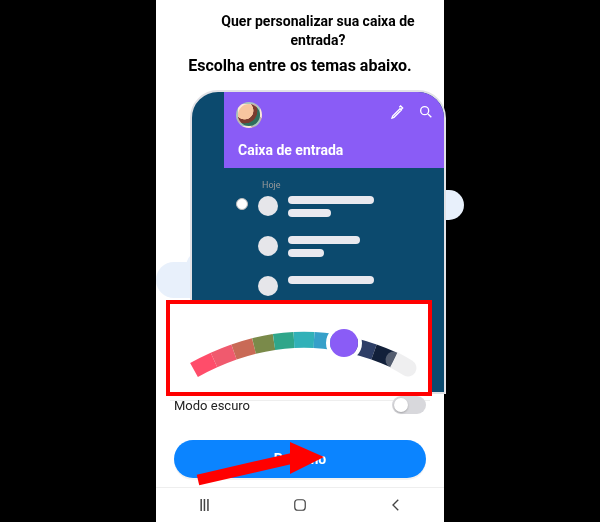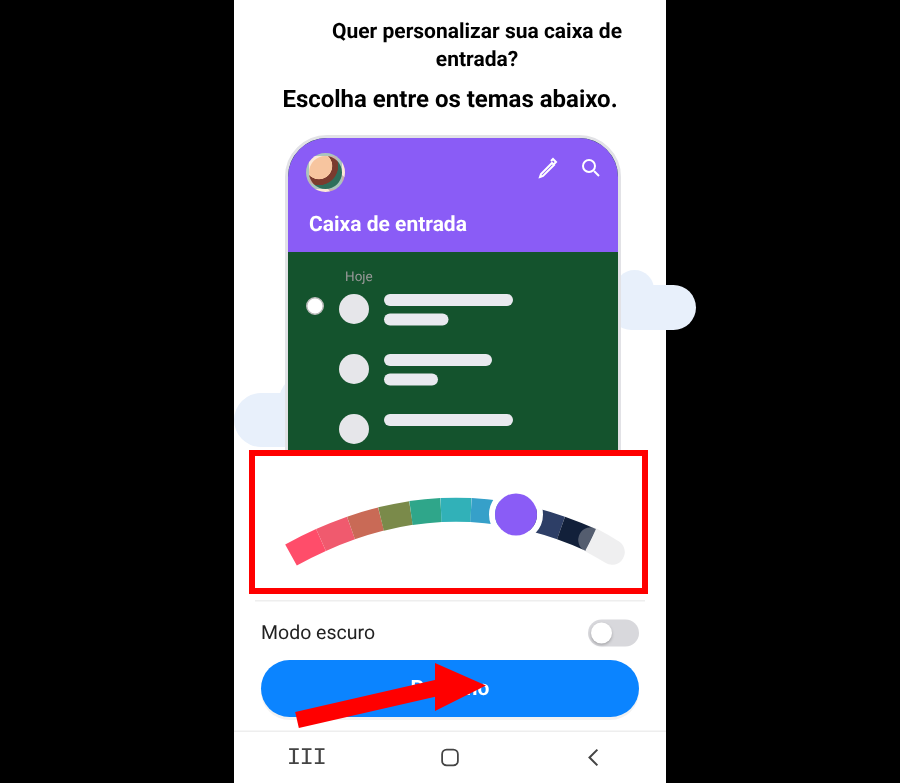--- a/index.html
+++ b/index.html
@@ -72,22 +72,23 @@
   .cloud.c2::before { content:""; position:absolute; width:26px; height:26px; background:#e8f0fb; border-radius:50%; left:4px; top:-10px; }
 
   .device {
     position: absolute;
     left: 0;
     top: 0;
     width: 220px;
     height: 300px;
     border: 2px solid #e2e2e6;
     border-radius: 28px 28px 0 0;
-    background: #14532d;
+    background: #0c4a6e;
     overflow: hidden;
+    padding-left: 32px;
   }
   .device .header {
     height: 76px;
     background: #8a5cf6;
     position: relative;
   }
   .avatar {
     position: absolute;
     left: 12px;
     top: 10px;
@@ -176,21 +177,21 @@
   .knob {
     fill: #8a5cf6;
   }
   .knob-border { fill: none; stroke: #fff; stroke-width: 4; }
 
   
   .dark-row {
     position: absolute;
     left: 18px;
     right: 18px;
-    top: 413px;
+    top: 396px;
     display: flex;
     align-items: center;
     justify-content: space-between;
     font-size: 13px;
     color: #222;
   }
   .divider {
     position: absolute;
     left: 14px; right: 14px;
     top: 400px;
@@ -247,21 +248,21 @@
     left: 0; right: 0; bottom: 0;
     height: 34px;
     border-top: 1px solid #eee;
     display: flex;
     align-items: center;
     justify-content: space-around;
     color: #444;
   }
   .nav-icon { width: 18px; height: 18px; display:flex; align-items:center; justify-content:center; }
   .nav-icon svg { width: 18px; height: 18px; }
-  .nav-recent { font-size: 16px; letter-spacing: -1px; font-weight: 400; color:#444;font-family:Liberation Mono, monospace; }
+  .nav-recent { font-size: 16px; letter-spacing: -1px; font-weight: 400; color:#444; }
 </style>
 </head>
 <body>
 
 <div class="stage">
   <div class="blackbar left"></div>
   <div class="blackbar right"></div>
 
   <div class="phone-area">
 

